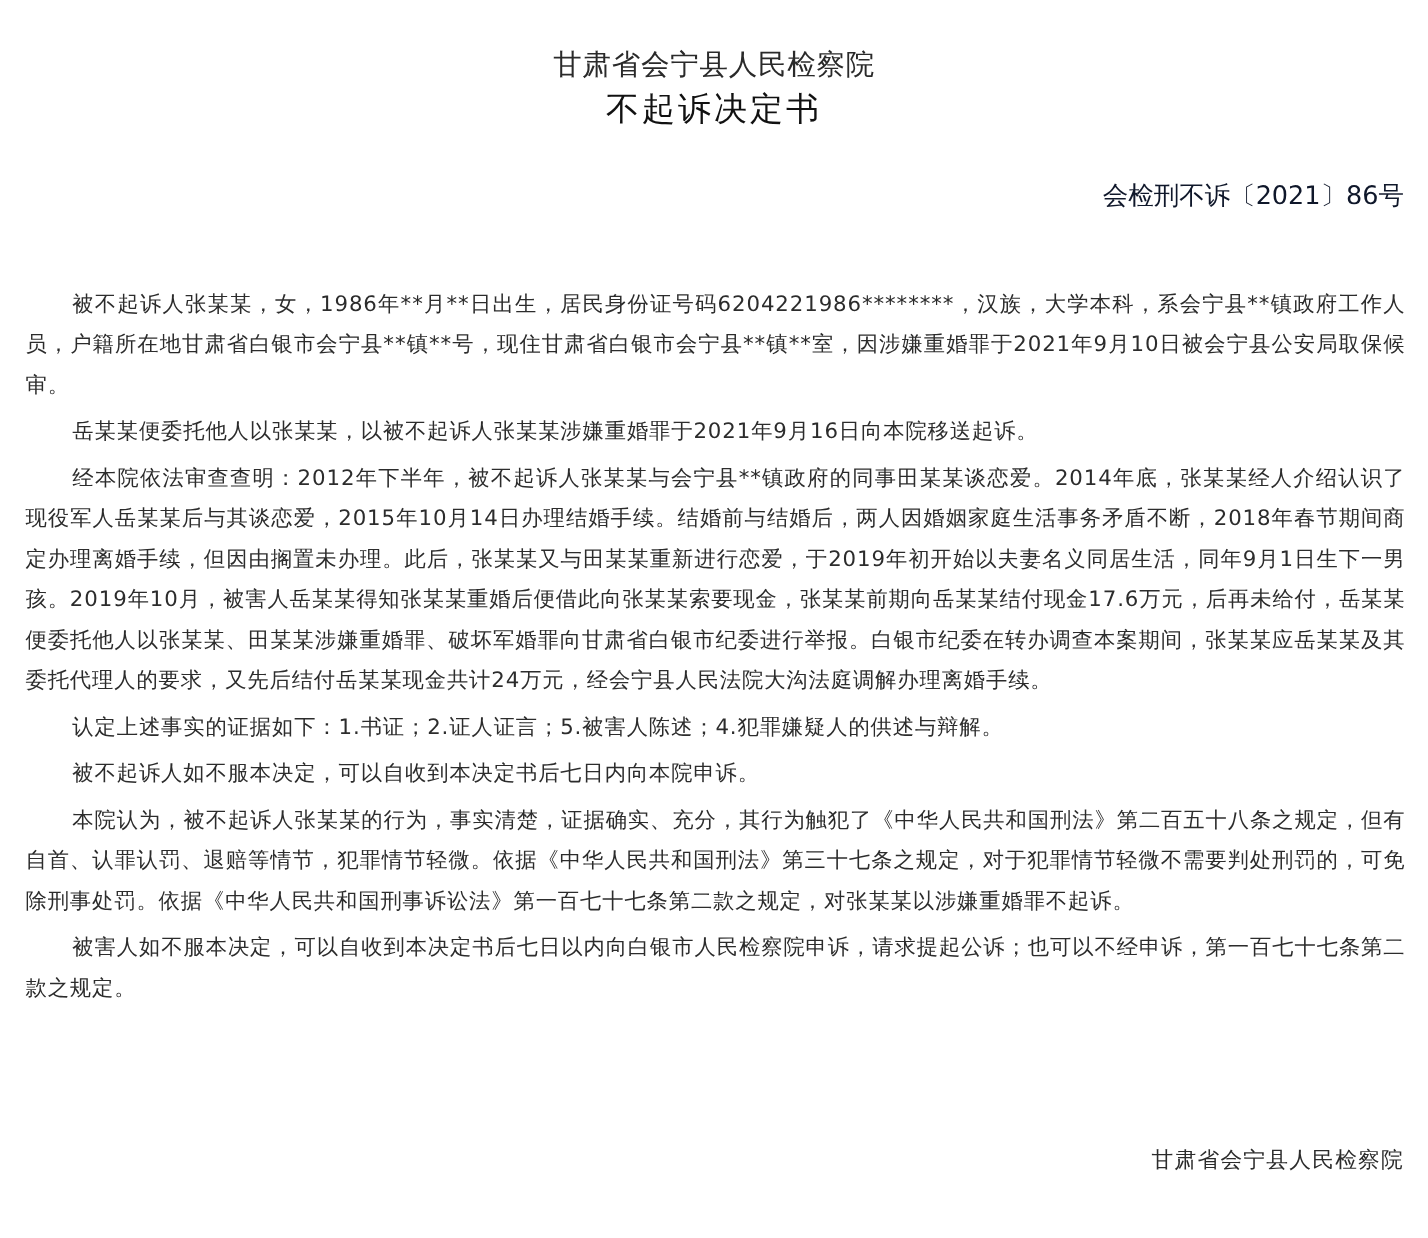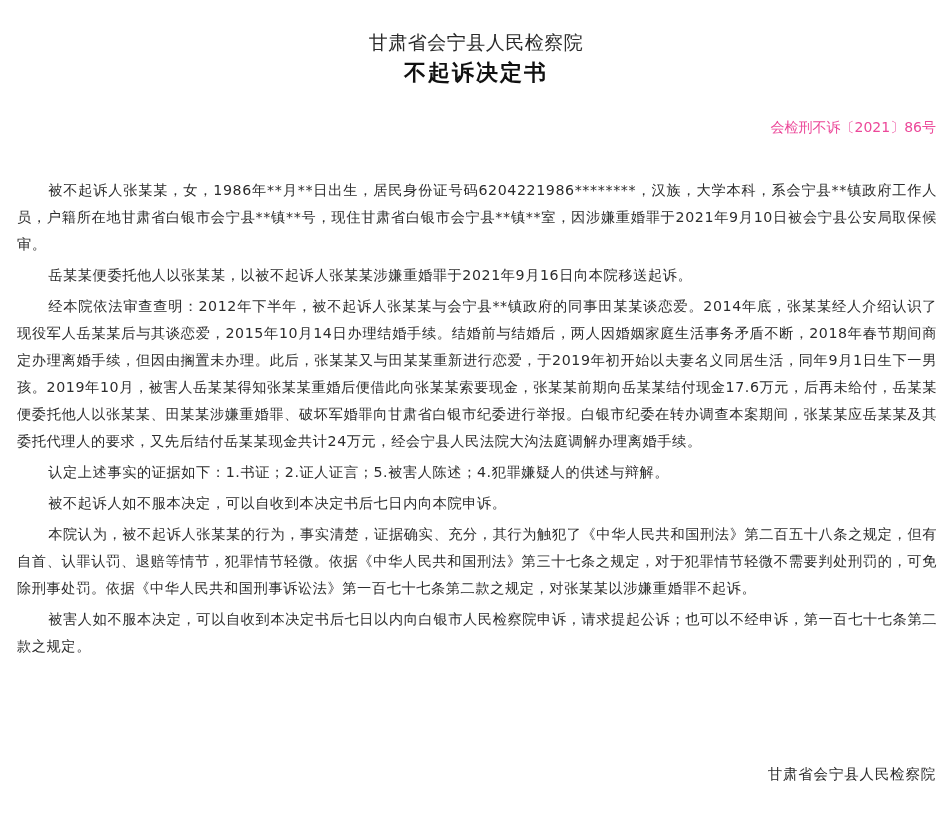--- a/index.html
+++ b/index.html
@@ -26,36 +26,36 @@
       color: #2a2a2a;
       font-family: "DejaVu Serif", serif;
     }
     .header-title {
       position: absolute;
       top: 58px;
       left: 0;
       width: 952px;
       text-align: center;
       font-size: 22px;
-      font-weight: bold;
+      font-weight: normal;
       letter-spacing: 2px;
       color: #111111;
       font-family: "DejaVu Serif", serif;
     }
     .doc-ref {
       position: absolute;
       top: 119px;
       right: 16px;
-      font-size: 14px;
-      color: #ec4899;
+      font-size: 17px;
+      color: #0f172a;
       font-family: "DejaVu Sans", sans-serif;
     }
     .body-text {
       position: absolute;
-      top: 177px;
+      top: 190px;
       left: 17px;
       width: 920px;
       font-size: 14.2px;
       line-height: 27px;
       color: #2c2c2c;
       font-family: "DejaVu Sans", sans-serif;
       letter-spacing: 0.6px;
       text-align: justify;
     }
     .body-text p {

